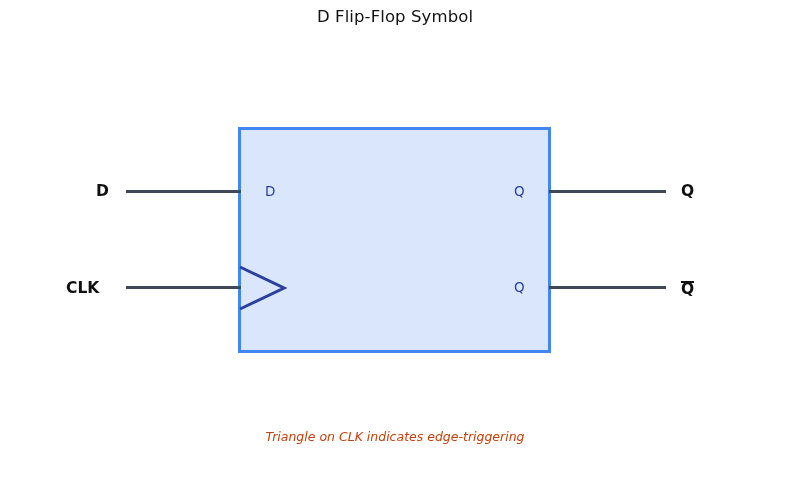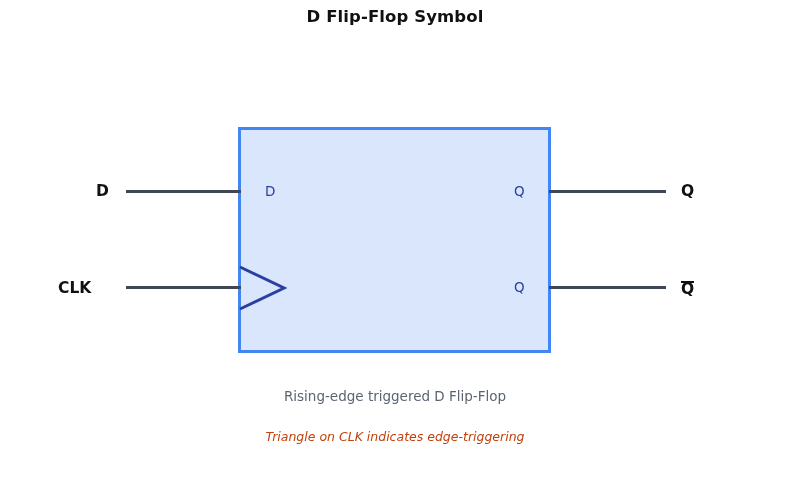--- a/index.html
+++ b/index.html
@@ -19,21 +19,21 @@
   }
 
   
   #title {
     position: absolute;
     left: 0;
     top: 7px;
     width: 790px;
     text-align: center;
     font-size: 16.5px;
-    font-weight: bold;
+    font-weight: normal;
     color: #111111;
     letter-spacing: 0.1px;
   }
 
   
   #ff-box {
     position: absolute;
     left: 238px;
     top: 127px;
     width: 313px;
@@ -57,21 +57,21 @@
   
   .pin-label {
     position: absolute;
     font-size: 15.5px;
     font-weight: bold;
     color: #111111;
     white-space: nowrap;
     line-height: 1;
   }
   #label-d   { left: 96px;  top: 184px; }
-  #label-clk { left: 58px;  top: 281px; }
+  #label-clk { left: 66px;  top: 281px; }
   #label-q   { left: 681px; top: 184px; }
   #label-qbar{ left: 681px; top: 281px; }
 
   
   .overbar {
     position: relative;
     display: inline-block;
     padding-top: 1px;
   }
   .overbar::before {
@@ -152,17 +152,16 @@
   <div class="port-label" id="port-d">D</div>
 
   <div class="port-label" id="port-q">Q</div>
 
   <div class="port-label" id="port-qbar">Q</div>
 
   <svg id="clk-triangle" viewBox="0 0 48 48">
     <polyline points="1,3 45,24 1,45" fill="none" stroke="#2b3fa0" stroke-width="3" stroke-linejoin="miter" stroke-linecap="butt"></polyline>
   </svg>
 
-  <div id="caption-main">Rising-edge triggered D Flip-Flop</div>
 
   <div id="caption-sub">Triangle on CLK indicates edge-triggering</div>
 
 </div>
 
 </body></html>

